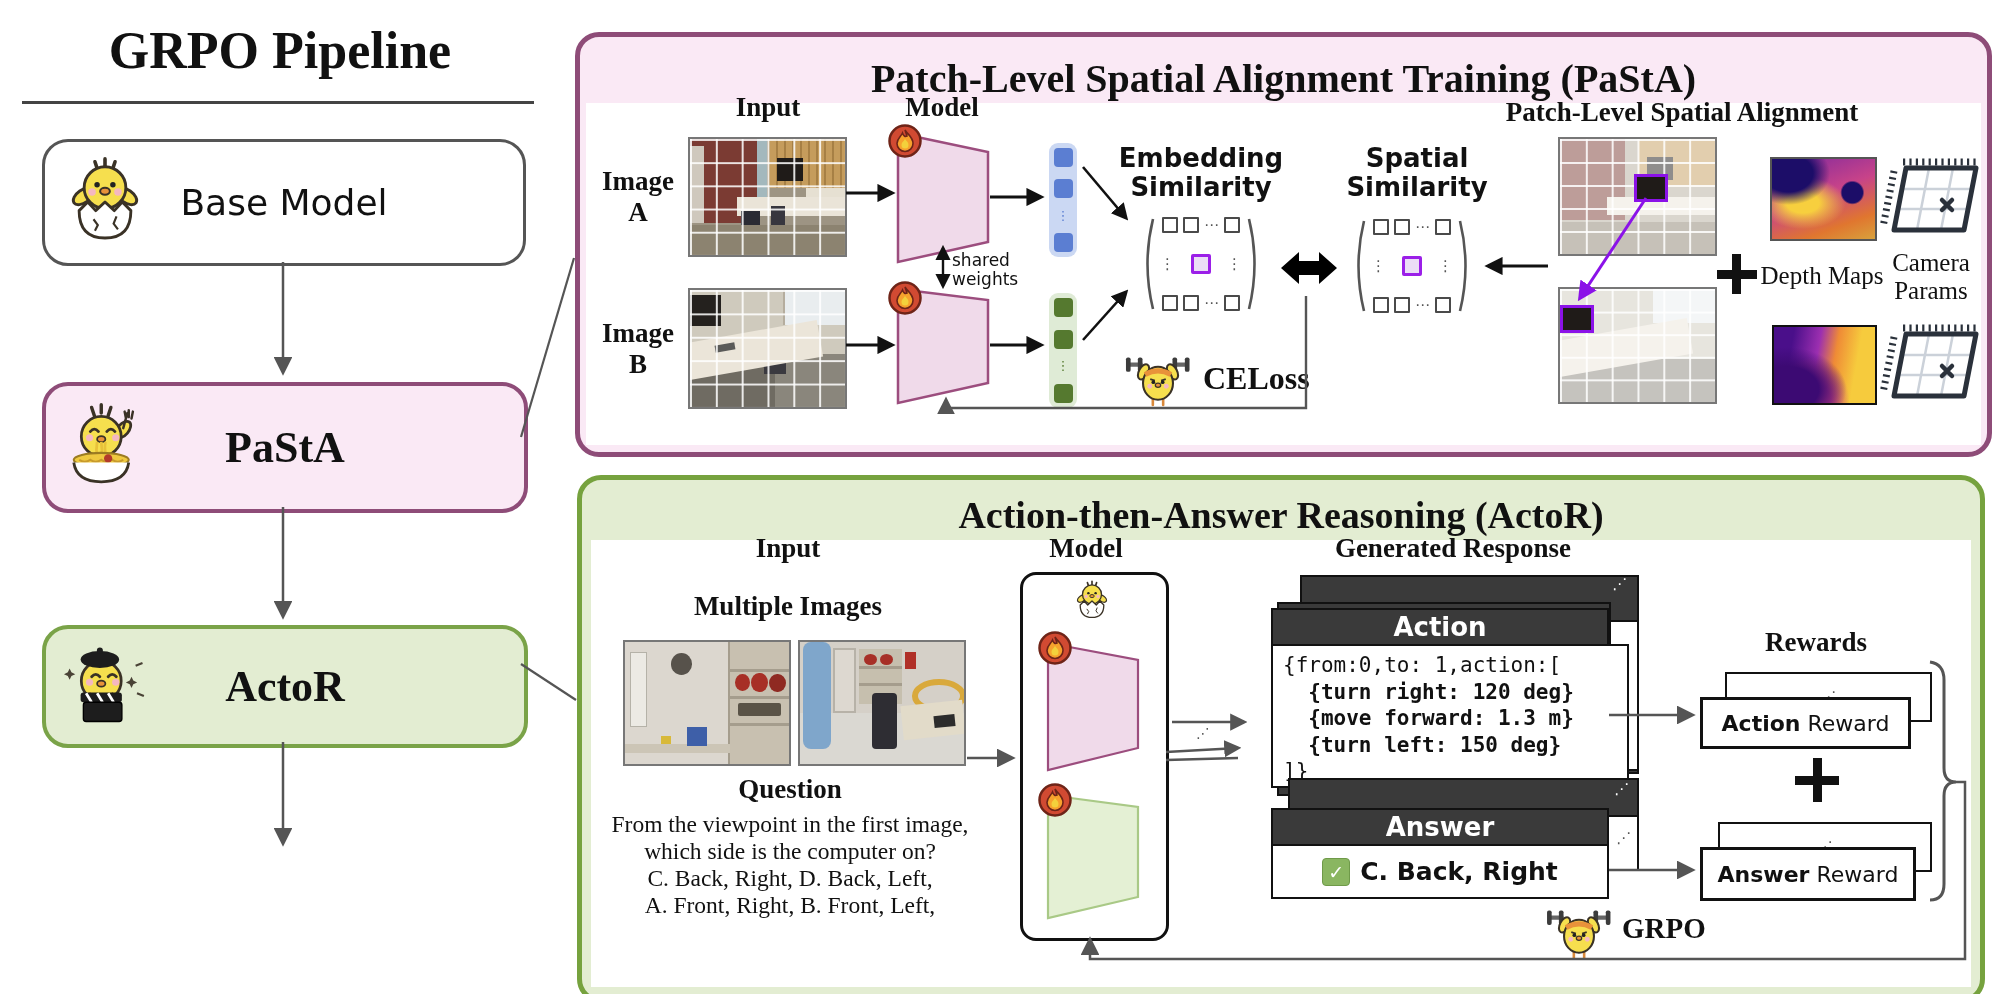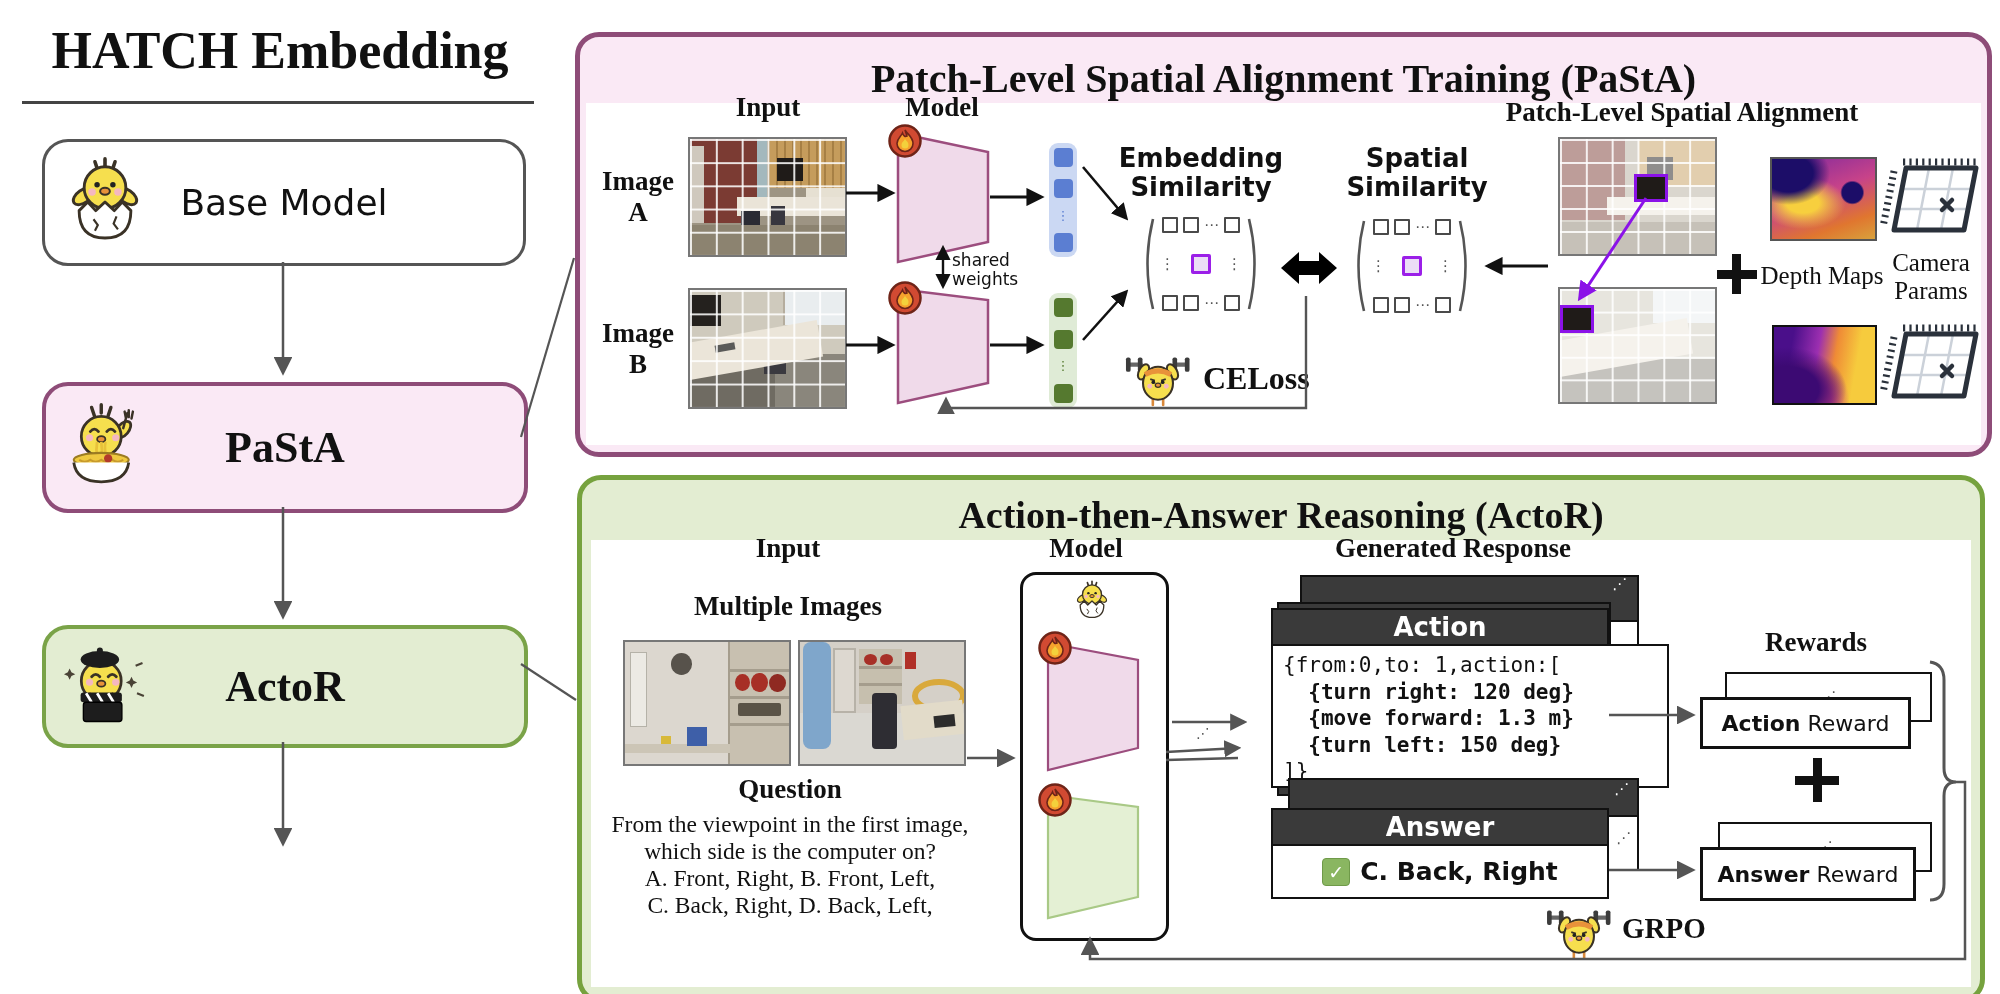--- a/index.html
+++ b/index.html
@@ -159,21 +159,21 @@
         <path d="M24.5,33 l4.5,1.5 M39.5,33 l-4.5,1.5" stroke="#3a3226" stroke-width="1.6"></path>
         <circle cx="27.5" cy="36" r="1.8" fill="#222"></circle>
           <circle cx="36.5" cy="36" r="1.8" fill="#222"></circle>
         <ellipse cx="32" cy="39" rx="2.6" ry="2" fill="#E8923A" stroke="#3a3226" stroke-width="1.2"></ellipse>
         <circle cx="24" cy="40" r="2.4" fill="#F5B8C0"></circle>
           <circle cx="40" cy="40" r="2.4" fill="#F5B8C0"></circle>
       </g>
     </defs>
   </svg>
 
-  <div class="abs serif b ctr" style="left:30px;top:20px;width:500px;font-size:52px;line-height:62px;">HATCH Embedding</div>
+  <div class="abs serif b ctr" style="left:30px;top:20px;width:500px;font-size:52px;line-height:62px;">GRPO Pipeline</div>
   <div class="abs" style="left:22px;top:101px;width:512px;height:3px;background:#444;"></div>
 
   <div class="flownode" style="top:139px;height:121px;background:#fff;border:3px solid #555;">
     <svg class="nodeicon" width="92" height="92" viewBox="0 0 64 64" style="top:14px;">
         <use href="#chick-hatch"></use>
       </svg>
     <div class="lbl sans" style="font-size:36px;">Base Model</div>
   </div>
 
   <div class="flownode" style="top:625px;height:115px;background:#E3EDD2;border:4px solid #7AA348;">
@@ -414,43 +414,43 @@
     <div class="pd" style="left:68%;top:30%;width:26%;height:18%;border:6px solid #D9A93C;border-radius:50%;"></div>
     <div class="pd" style="left:44%;top:42%;width:15%;height:46%;background:#2E2D33;border-radius:4px;"></div>
     <div class="pd" style="left:62%;top:50%;width:38%;height:28%;background:#E2DBC9;transform:rotate(-6deg);"></div>
     <div class="pd" style="left:82%;top:60%;width:13%;height:10%;background:#2C2C2C;transform:rotate(-6deg);"></div>
   </div>
 
   <div class="abs serif b ctr" style="left:690px;top:774px;width:200px;font-size:27px;">Question</div>
   <div class="abs serif ctr" style="left:604px;top:811px;width:372px;font-size:23.5px;line-height:27px;">
     <span style="display:block">From the viewpoint in the first image,</span>
     <span style="display:block">which side is the computer on?</span>
+    <span style="display:block">C. Back, Right, D. Back, Left,</span>
     <span style="display:block">A. Front, Right, B. Front, Left,</span>
-    <span style="display:block">C. Back, Right, D. Back, Left,</span>
   </div>
 
   <div class="abs" style="left:1020px;top:572px;width:143px;height:363px;background:#fff;border:3px solid #111;border-radius:16px;"></div>
   <svg class="abs" width="42" height="42" viewBox="0 0 64 64" style="left:1071px;top:580px;">
       <use href="#chick-hatch"></use>
     </svg>
   <div class="abs sans ctr" style="left:1052px;top:684px;width:82px;font-size:19px;line-height:21px;">Vision Encoder</div>
   <div class="abs sans ctr" style="left:1052px;top:832px;width:82px;font-size:19px;line-height:21px;">Text Encoder</div>
 
   <div class="darkcard" style="left:1300px;top:575px;width:335px;height:195px;">
     <span class="dots" style="position:absolute;right:10px;top:2px;color:#fff;">⋰</span>
   </div>
   <div class="whitecard" style="left:1312px;top:620px;width:323px;height:147px;">
     <span class="dots" style="position:absolute;right:6px;top:92px;">⋰</span>
   </div>
   <div class="darkcard" style="left:1277px;top:602px;width:330px;height:190px;"></div>
 
   <div class="cardhdr sans b" style="left:1271px;top:608px;width:334px;height:34px;font-size:26px;">
     <span>Action</span>
   </div>
-  <div class="whitecard mono" style="left:1271px;top:644px;width:398px;height:144px;border-width:2.5px;padding:6px 0 0 10px;box-sizing:border-box;font-size:21px;line-height:26.5px;">
+  <div class="whitecard mono" style="left:1271px;top:644px;width:358px;height:144px;border-width:2.5px;padding:6px 0 0 10px;box-sizing:border-box;font-size:21px;line-height:26.5px;">
     <div class="codeln">{from:0,to: 1,action:[</div>
     <div class="codeln b">  {turn right: 120 deg}</div>
     <div class="codeln b">  {move forward: 1.3 m}</div>
     <div class="codeln b">  {turn left: 150 deg}</div>
     <div class="codeln">]}</div>
   </div>
 
   <div class="darkcard" style="left:1288px;top:778px;width:347px;height:64px;">
     <span class="dots" style="position:absolute;right:8px;top:4px;color:#fff;">⋰</span>
   </div>

